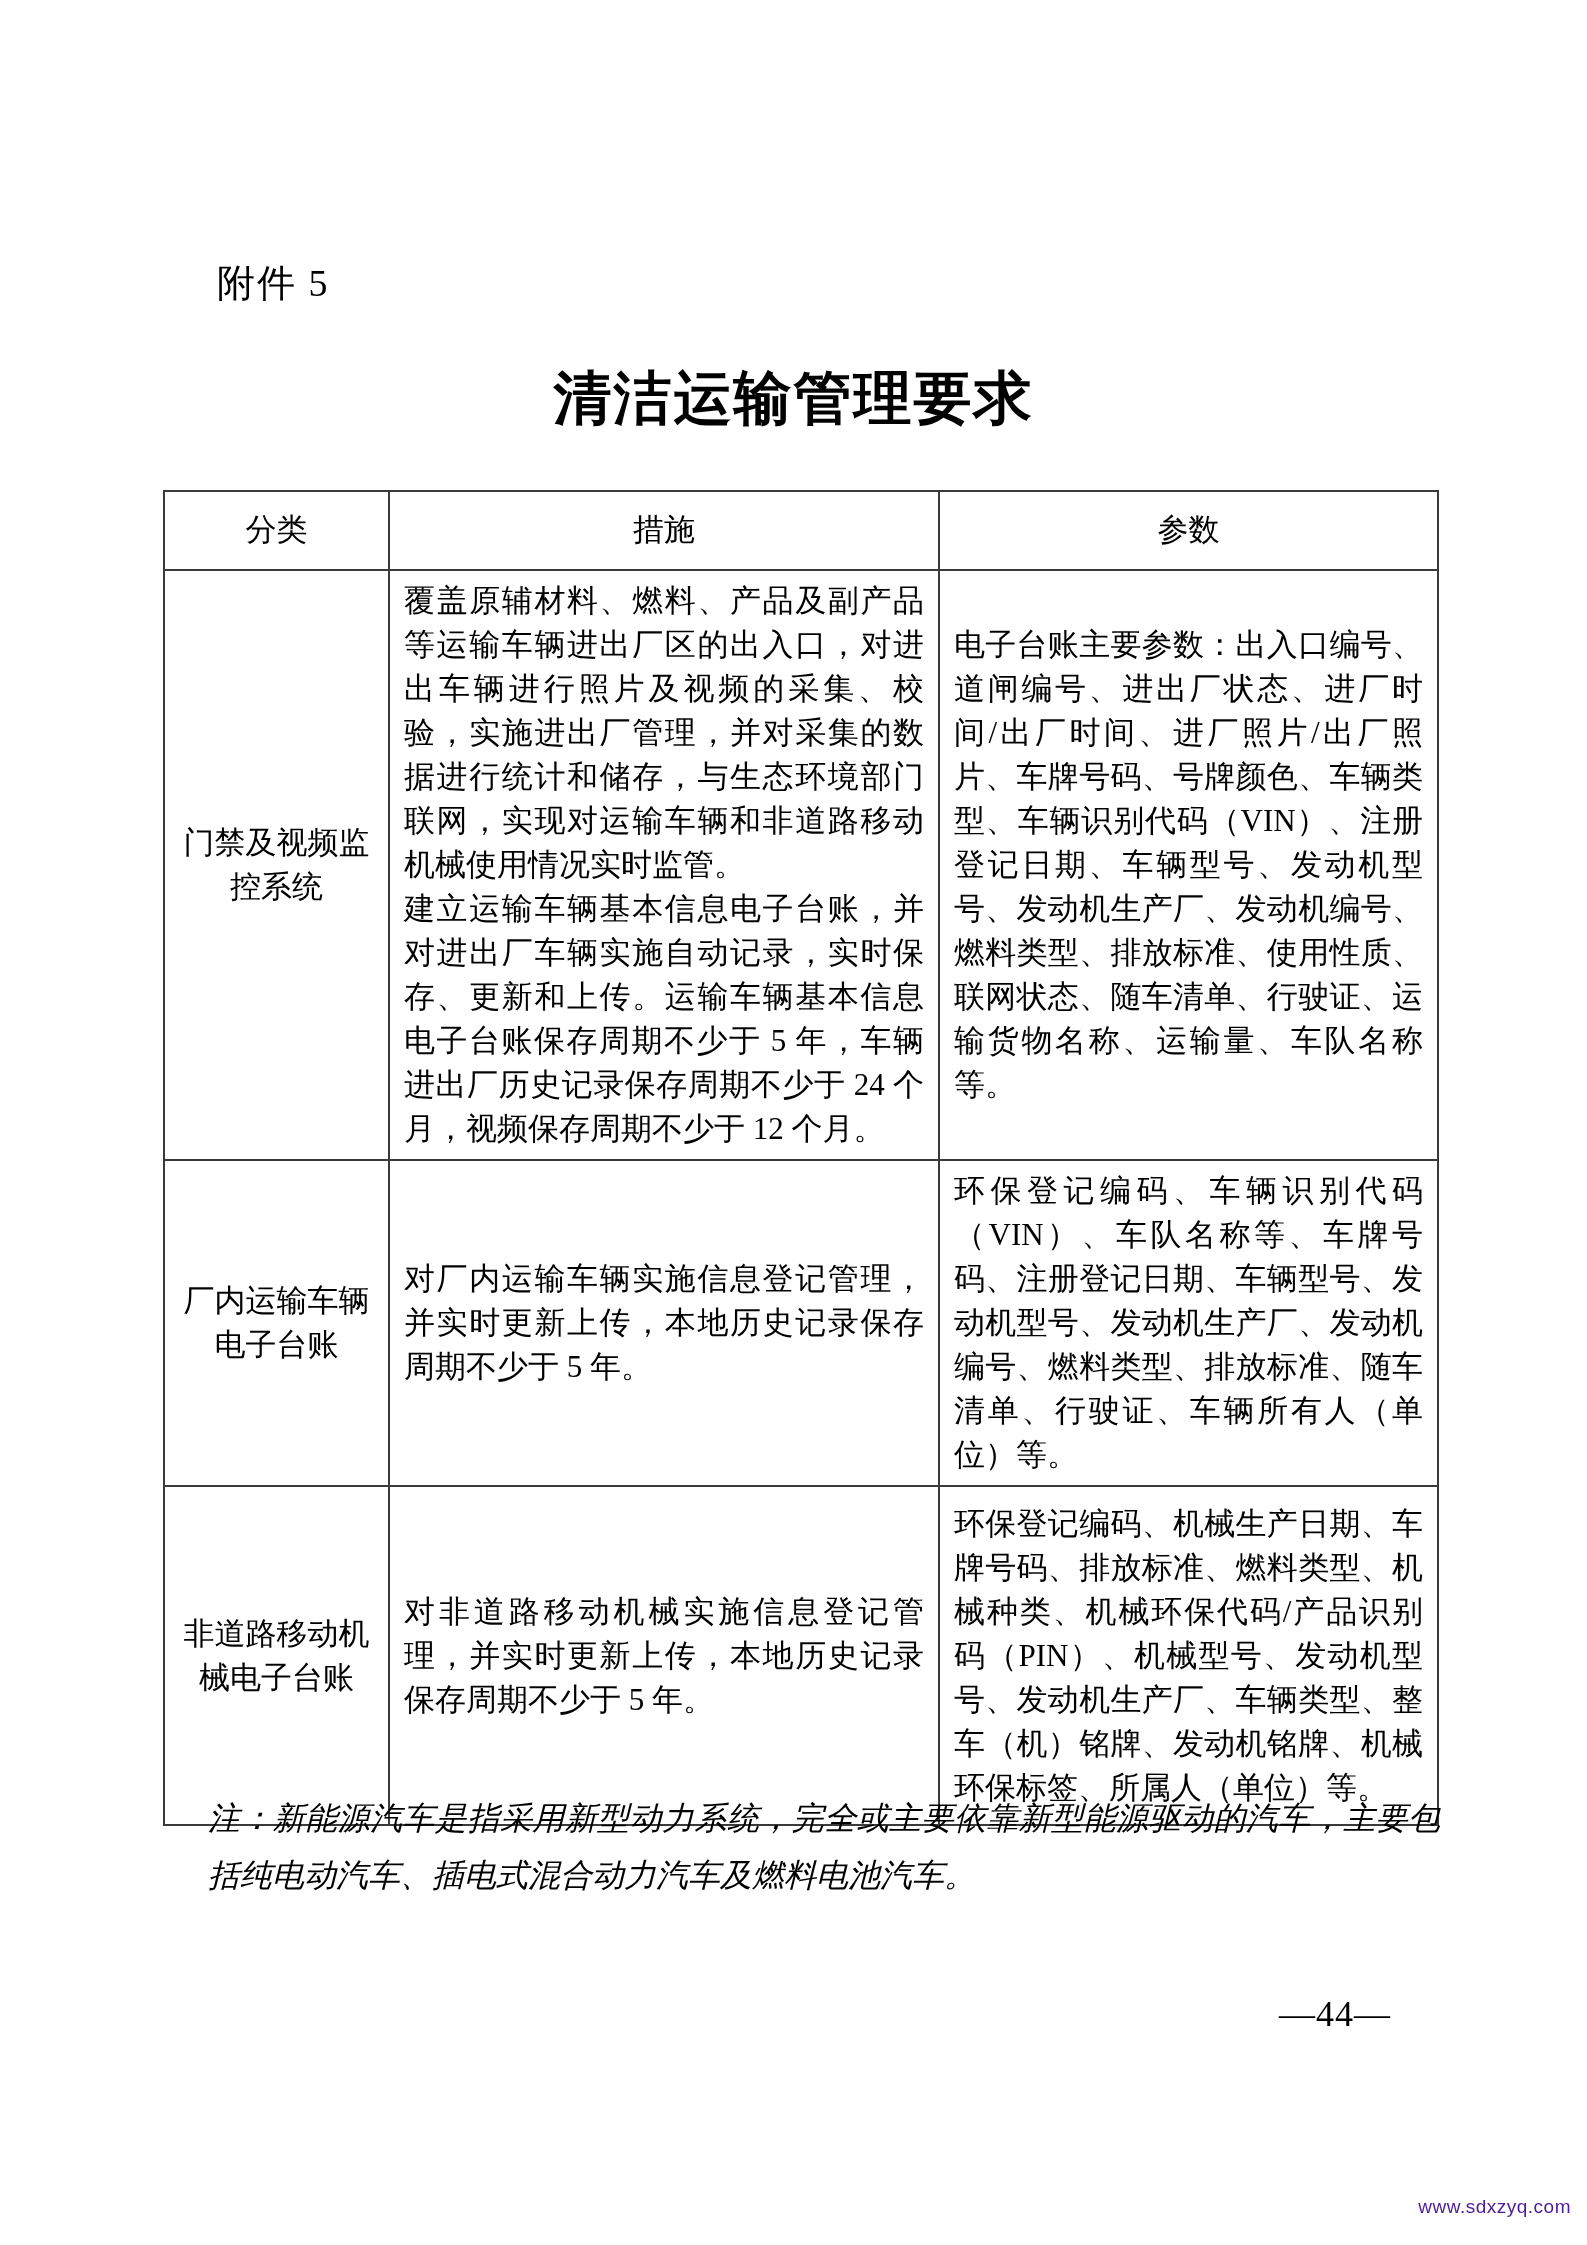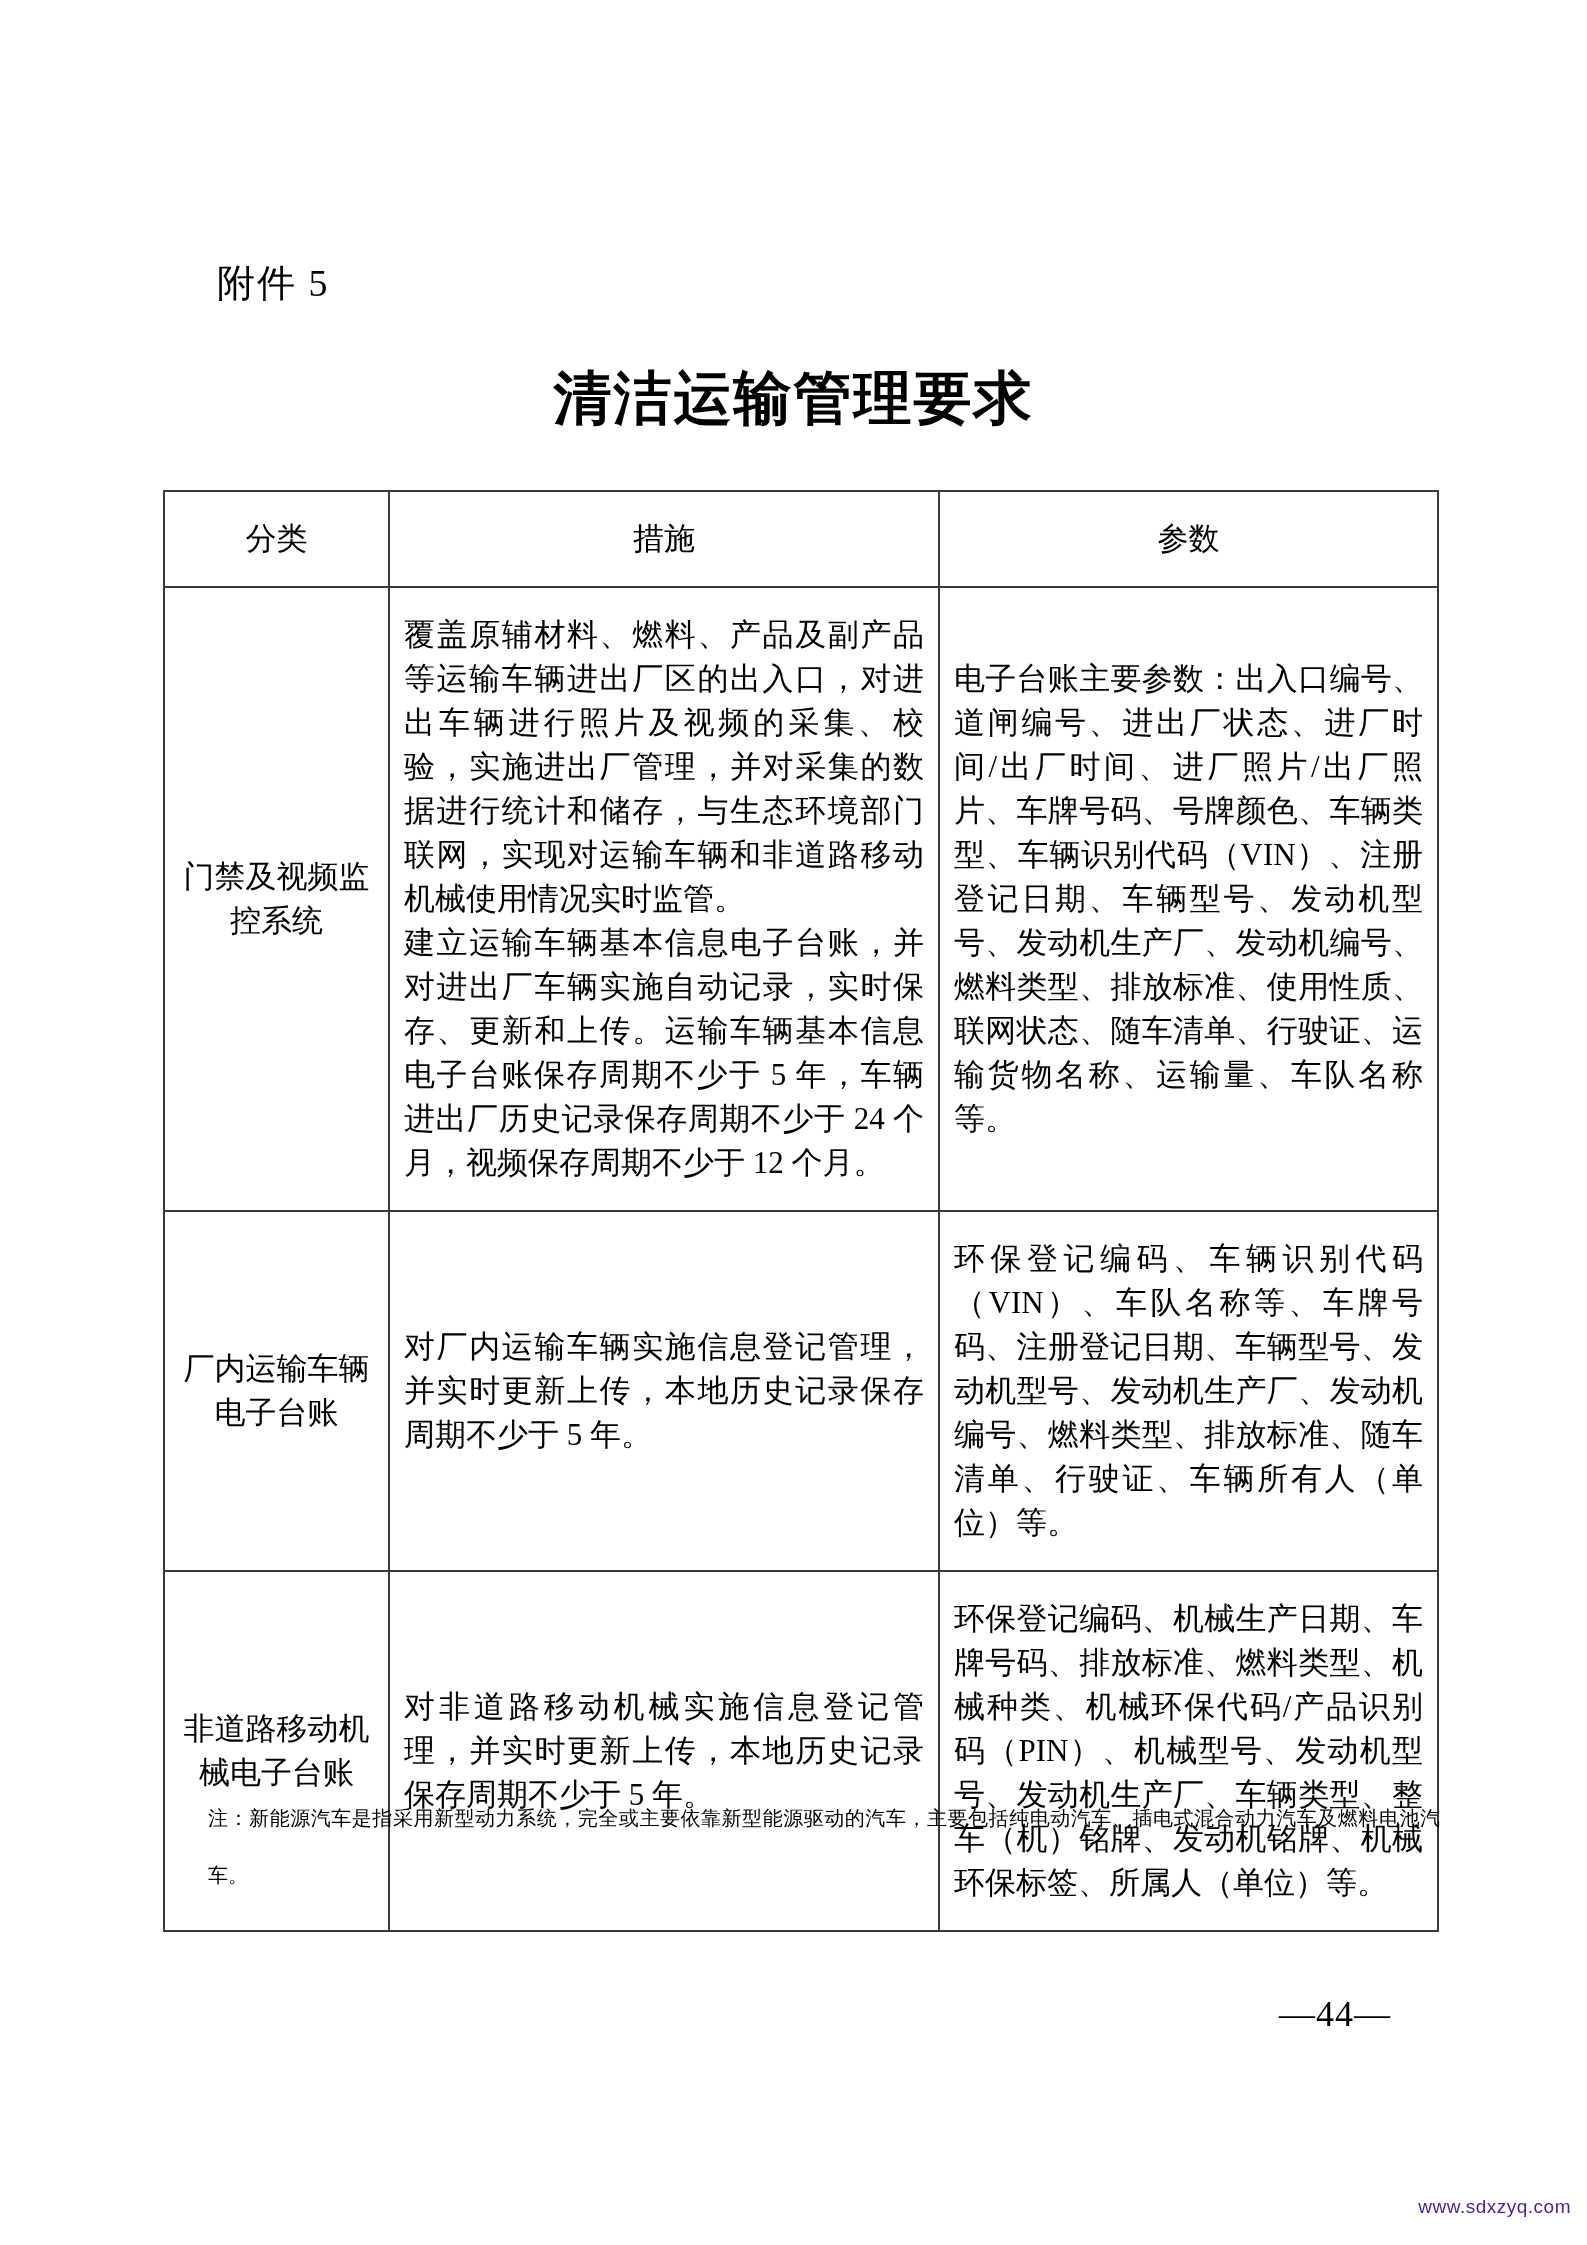--- a/index.html
+++ b/index.html
@@ -24,21 +24,21 @@
     position:absolute;left:163px;top:490px;width:1274px;
   }
   table.mgmt{
     border-collapse:collapse;table-layout:fixed;
     width:1274px;
   }
   table.mgmt td{
     border:2px solid #3a3a3a;
     font-size:31px;
     line-height:1.42;
-    padding:25px 14px;
+    padding:8px 14px;
     box-sizing:border-box;
   }
   col.c1{width:225px;}
   col.c2{width:550px;}
   col.c3{width:499px;}
   td.hdr{
     text-align:center;vertical-align:middle;
     font-size:33px;padding:4px;
   }
   td.cat{
@@ -50,22 +50,23 @@
     white-space:pre-line;
   }
   td.meas.top{vertical-align:top;}
   td.par{
     text-align:justify;vertical-align:middle;
     line-height:1.5;
   }
   .note{
     position:absolute;left:208px;top:1790px;width:1232px;
     font-family:"Liberation Sans", sans-serif;
-    font-size:20px;line-height:57px;
+    font-size:32px;line-height:57px;
     text-align:justify;
+    font-style:italic;
   }
   .page-number{
     position:absolute;left:1255px;top:1993px;width:160px;
     text-align:center;
     font-size:36px;letter-spacing:1px;
   }
   .watermark{
     position:absolute;right:16px;top:2196px;
     font-family:"Liberation Sans", sans-serif;
     font-size:19px;color:#4c1d95;letter-spacing:0.5px;

